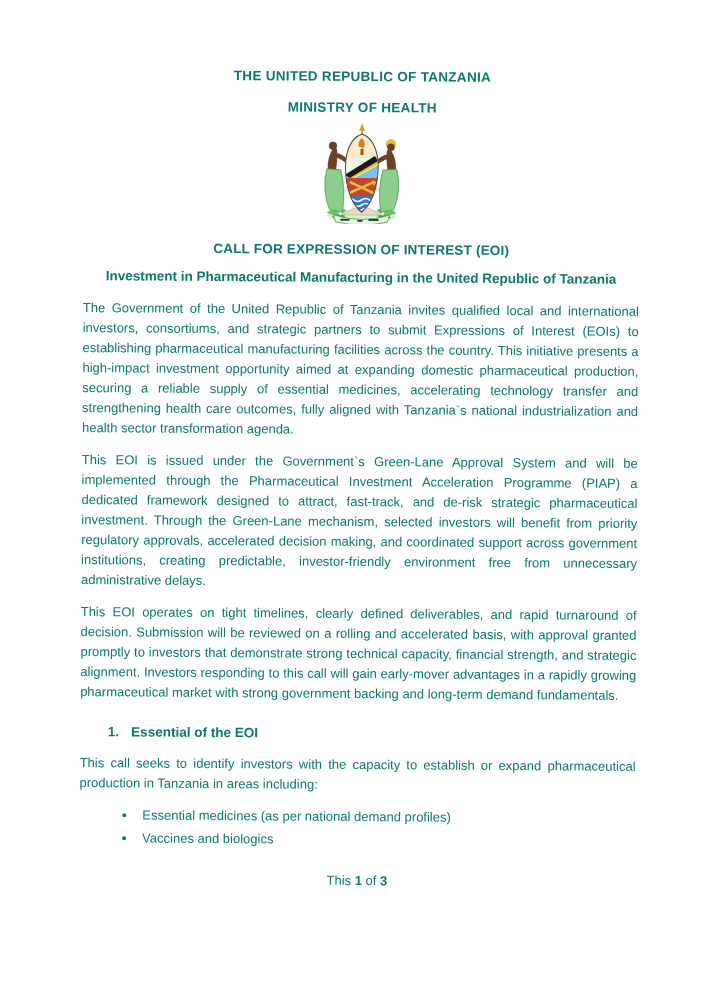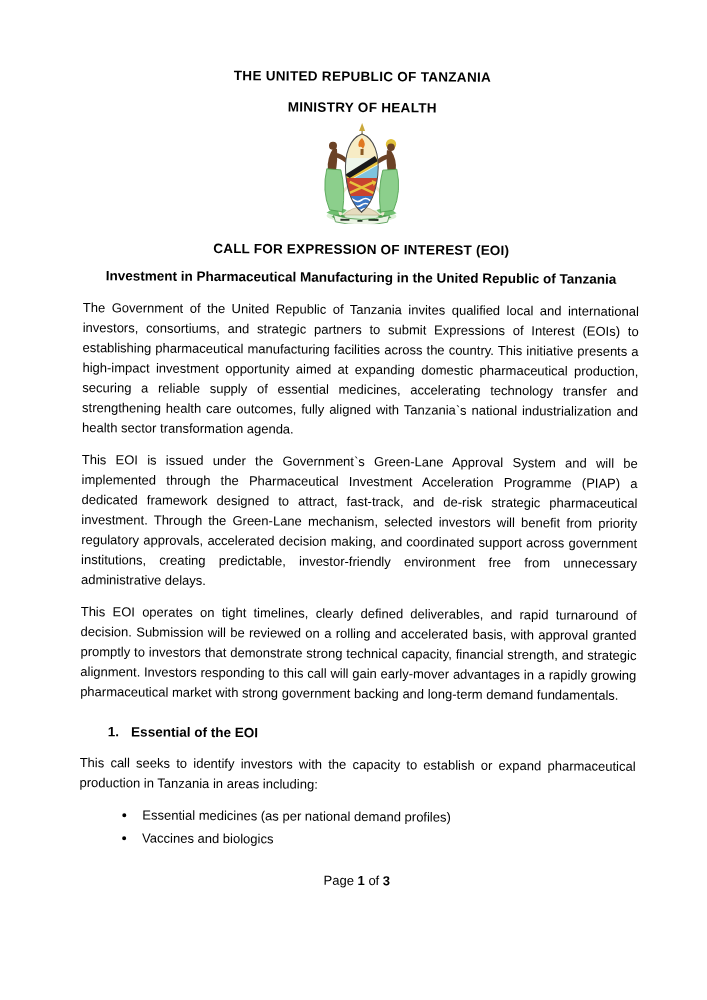--- a/index.html
+++ b/index.html
@@ -7,21 +7,21 @@
     padding: 0;
     background: #ffffff;
   }
   .page {
     position: relative;
     width: 707px;
     height: 936px;
     background: #ffffff;
     overflow: hidden;
     font-family: "Liberation Sans", sans-serif;
-    color: #000000;
+    color: #0f766e;
   }
   .content {
     position: absolute;
     left: 85px;
     top: 0;
     width: 556px;
     transform: rotate(0.4deg);
     transform-origin: 50% 0;
     display: flow-root;
   }
@@ -190,20 +190,20 @@
     </div>
 
     <p class="section-intro">This call seeks to identify investors with the capacity to establish or expand pharmaceutical production in Tanzania in areas including:</p>
 
     <ul class="bullet-list">
       <li>Essential medicines (as per national demand profiles)</li>
       <li>Vaccines and biologics</li>
     </ul>
 
     <div class="page-footer">
-      <span>Page </span><b>1</b><span> of </span><b>3</b>
+      <span>This </span><b>1</b><span> of </span><b>3</b>
     </div>
 
   </div>
 
   <div class="scan-line"></div>
 
 </div>
 
 </body></html>

